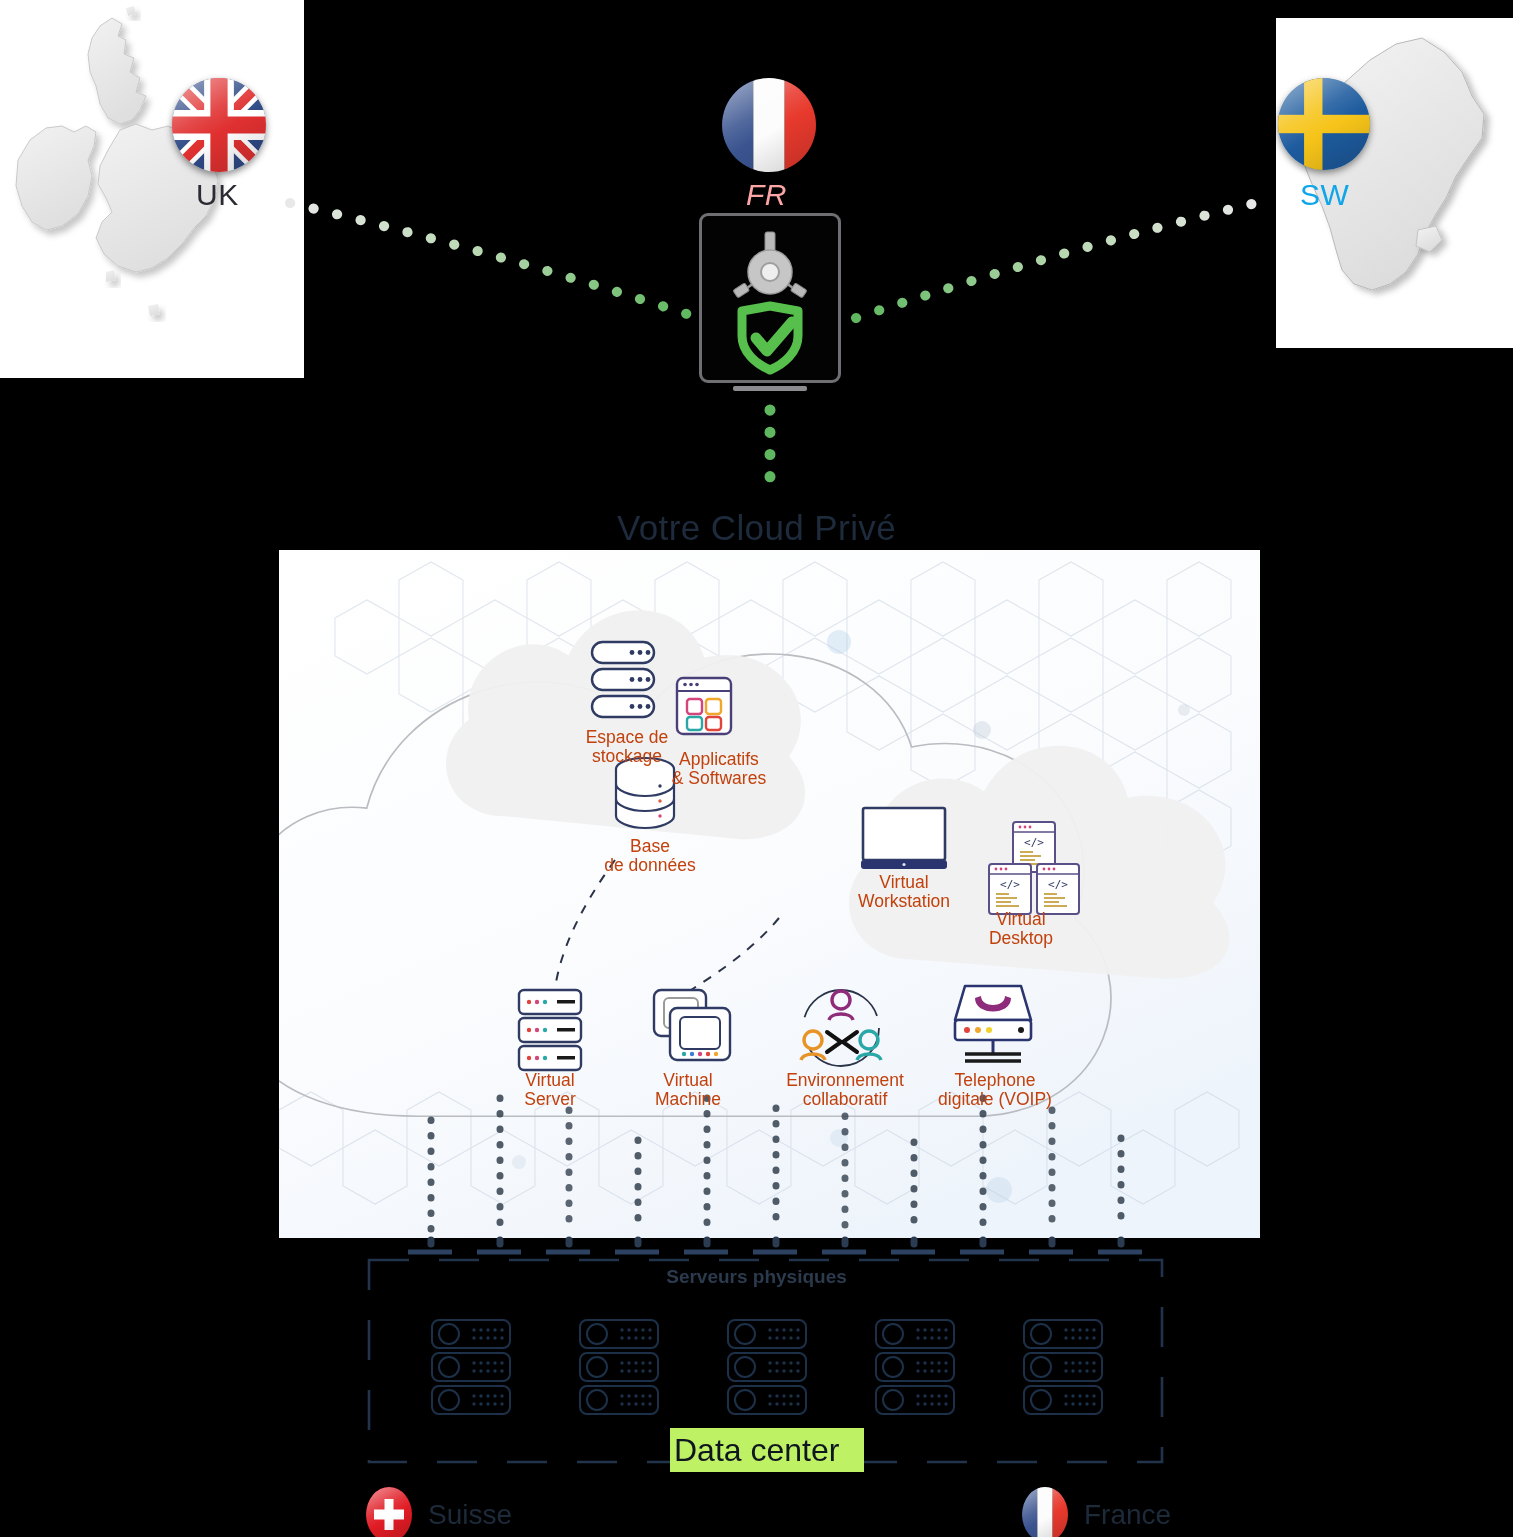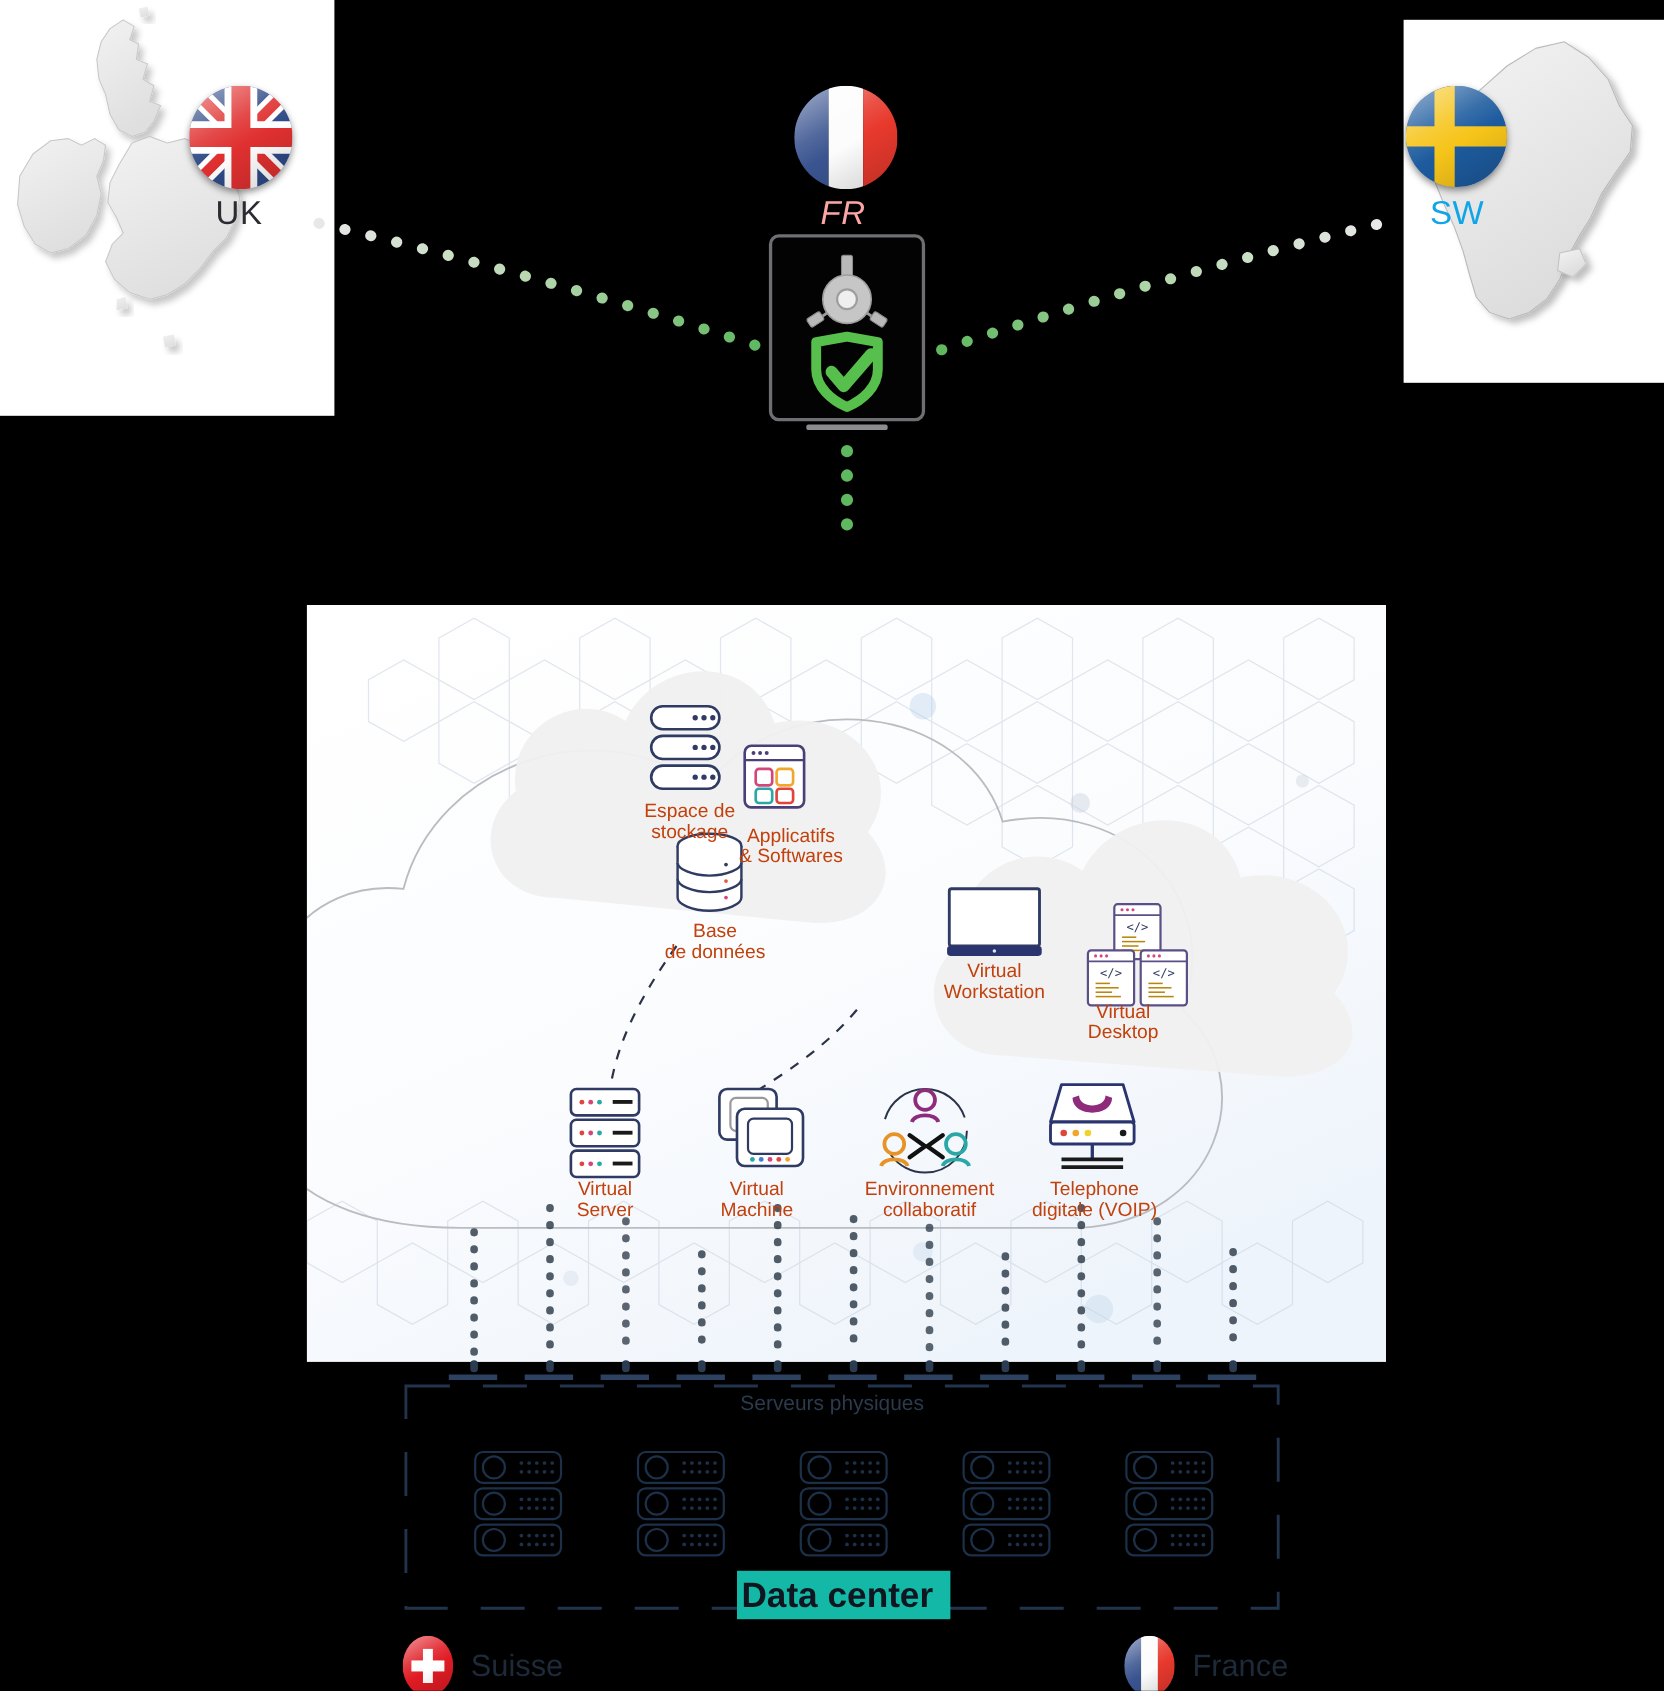--- a/index.html
+++ b/index.html
@@ -66,26 +66,26 @@
   }
   #cloud-panel .bgfx{position:absolute;left:0;top:0;}
 
   .node-label{
     position:absolute;text-align:center;color:#c2410c;
     font-size:17.5px;line-height:19px;font-weight:400;
     font-family:"Liberation Sans",sans-serif;white-space:pre-line;
   }
   #dc-title{
     position:absolute;left:0;top:1266px;width:1513px;text-align:center;
-    font-size:19px;color:#2b3a4d;font-weight:400;
+    font-size:19px;color:#2b3a4d;font-weight:700;
   }
   #dc-datacenter-label{
     position:absolute;left:670px;top:1428px;
-    background:#14b8a6;color:#10161f;
-    font-size:32px;font-weight:700;padding:2px 4px;
+    background:#bef264;color:#10161f;
+    font-size:32px;font-weight:400;padding:2px 4px;
     white-space:nowrap;overflow:hidden;width:186px;height:40px;
     line-height:40px;
   }
 
   
   .bottom-flag-row{position:absolute;display:flex;align-items:center;gap:16px;}
   #suisse-row{left:366px;top:1487px;}
   #france-row{left:1022px;top:1487px;}
   .oval-flag{
     width:46px;height:55px;border-radius:50%;overflow:hidden;position:relative;
@@ -213,20 +213,21 @@
       </linearGradient>
     </defs>
 
     <path d="M290 203 Q 490 250 690 315" stroke="url(#lg-left)" stroke-width="10" stroke-linecap="round" fill="none" stroke-dasharray="0.2 24"></path>
 
     <path d="M856 318 Q 1060 250 1256 203" stroke="url(#lg-right)" stroke-width="10" stroke-linecap="round" fill="none" stroke-dasharray="0.2 24"></path>
 
     <path d="M770 410 L770 495" stroke="#5fb85f" stroke-width="11" stroke-linecap="round" fill="none" stroke-dasharray="0.2 22"></path>
   </svg>
 
+  <div id="cloud-title">Votre Cloud Privé</div>
 
   <div id="cloud-panel">
 
     <svg class="bgfx" width="981" height="688" viewBox="0 0 981 688">
       <defs>
         <linearGradient id="panelbg" x1="0" y1="0" x2="0.6" y2="1">
           <stop offset="0" stop-color="#ffffff"></stop>
           <stop offset="0.55" stop-color="#fbfcfe"></stop>
           <stop offset="1" stop-color="#eef4fb"></stop>
         </linearGradient>

